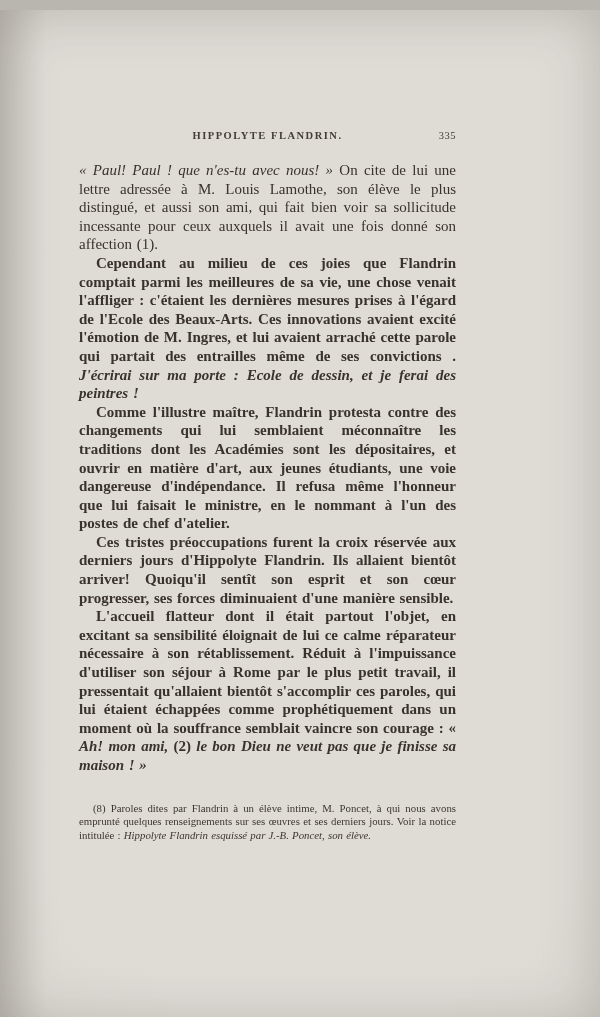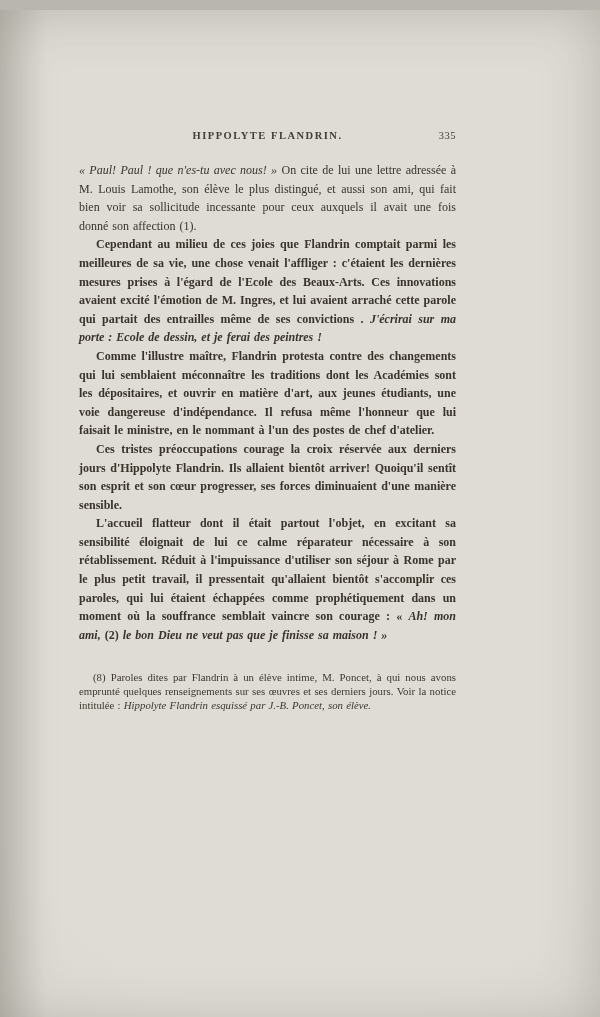--- a/index.html
+++ b/index.html
@@ -46,21 +46,21 @@
   }
   .running-head .folio {
     position: absolute;
     right: 0;
     top: 0;
     letter-spacing: 0.5px;
     font-weight: normal;
   }
   .body-text p {
     margin: 0;
-    font-size: 12px;
+    font-size: 15px;
     line-height: 18.6px;
     text-align: justify;
     word-spacing: 1px;
     color: #39332b;
   }
   .body-text p.indent { text-indent: 17px; font-weight: bold; }
   .italic { font-style: italic; }
   .footnotes {
     margin-top: 27px;
     font-size: 10.8px;
@@ -85,21 +85,21 @@
 
     <div class="running-head">
       <span>HIPPOLYTE FLANDRIN.</span>
       <span class="folio">335</span>
     </div>
 
     <div class="body-text">
         <p><span class="italic">« Paul! Paul ! que n'es-tu avec nous! »</span><span> On cite de lui une lettre adressée à M. Louis Lamothe, son élève le plus distingué, et aussi son ami, qui fait bien voir sa sollicitude incessante pour ceux auxquels il avait une fois donné son affection (1).</span></p>
         <p class="indent"><span>Cependant au milieu de ces joies que Flandrin comptait parmi les meilleures de sa vie, une chose venait l'affliger : c'étaient les dernières mesures prises à l'égard de l'Ecole des Beaux-Arts. Ces innovations avaient excité l'émotion de M. Ingres, et lui avaient arraché cette parole qui partait des entrailles même de ses convictions . </span><span class="italic">J'écrirai sur ma porte : Ecole de dessin, et je ferai des peintres !</span></p>
         <p class="indent"><span>Comme l'illustre maître, Flandrin protesta contre des changements qui lui semblaient méconnaître les traditions dont les Académies sont les dépositaires, et ouvrir en matière d'art, aux jeunes étudiants, une voie dangereuse d'indépendance. Il refusa même l'honneur que lui faisait le ministre, en le nommant à l'un des postes de chef d'atelier.</span></p>
-        <p class="indent"><span>Ces tristes préoccupations courage la croix réservée aux derniers jours d'Hippolyte Flandrin. Ils allaient bientôt arriver! Quoiqu'il sentît son esprit et son cœur progresser, ses forces diminuaient d'une manière sensible.</span></p>
+        <p class="indent"><span>Ces tristes préoccupations furent la croix réservée aux derniers jours d'Hippolyte Flandrin. Ils allaient bientôt arriver! Quoiqu'il sentît son esprit et son cœur progresser, ses forces diminuaient d'une manière sensible.</span></p>
         <p class="indent"><span>L'accueil flatteur dont il était partout l'objet, en excitant sa sensibilité éloignait de lui ce calme réparateur nécessaire à son rétablissement. Réduit à l'impuissance d'utiliser son séjour à Rome par le plus petit travail, il pressentait qu'allaient bientôt s'accomplir ces paroles, qui lui étaient échappées comme prophétiquement dans un moment où la souffrance semblait vaincre son courage : « </span><span class="italic">Ah! mon ami,</span><span> (2) </span><span class="italic">le bon Dieu ne veut pas que je finisse sa maison ! »</span></p>
       </div>
 
     <div class="footnotes">
         <p class="indent"><span>(8) Paroles dites par Flandrin à un élève intime, M. Poncet, à qui nous avons emprunté quelques renseignements sur ses œuvres et ses derniers jours. Voir la notice intitulée : </span><span class="italic">Hippolyte Flandrin esquissé par J.-B. Poncet, son élève.</span></p>
       </div>
 
   </div>
 </div>
 

